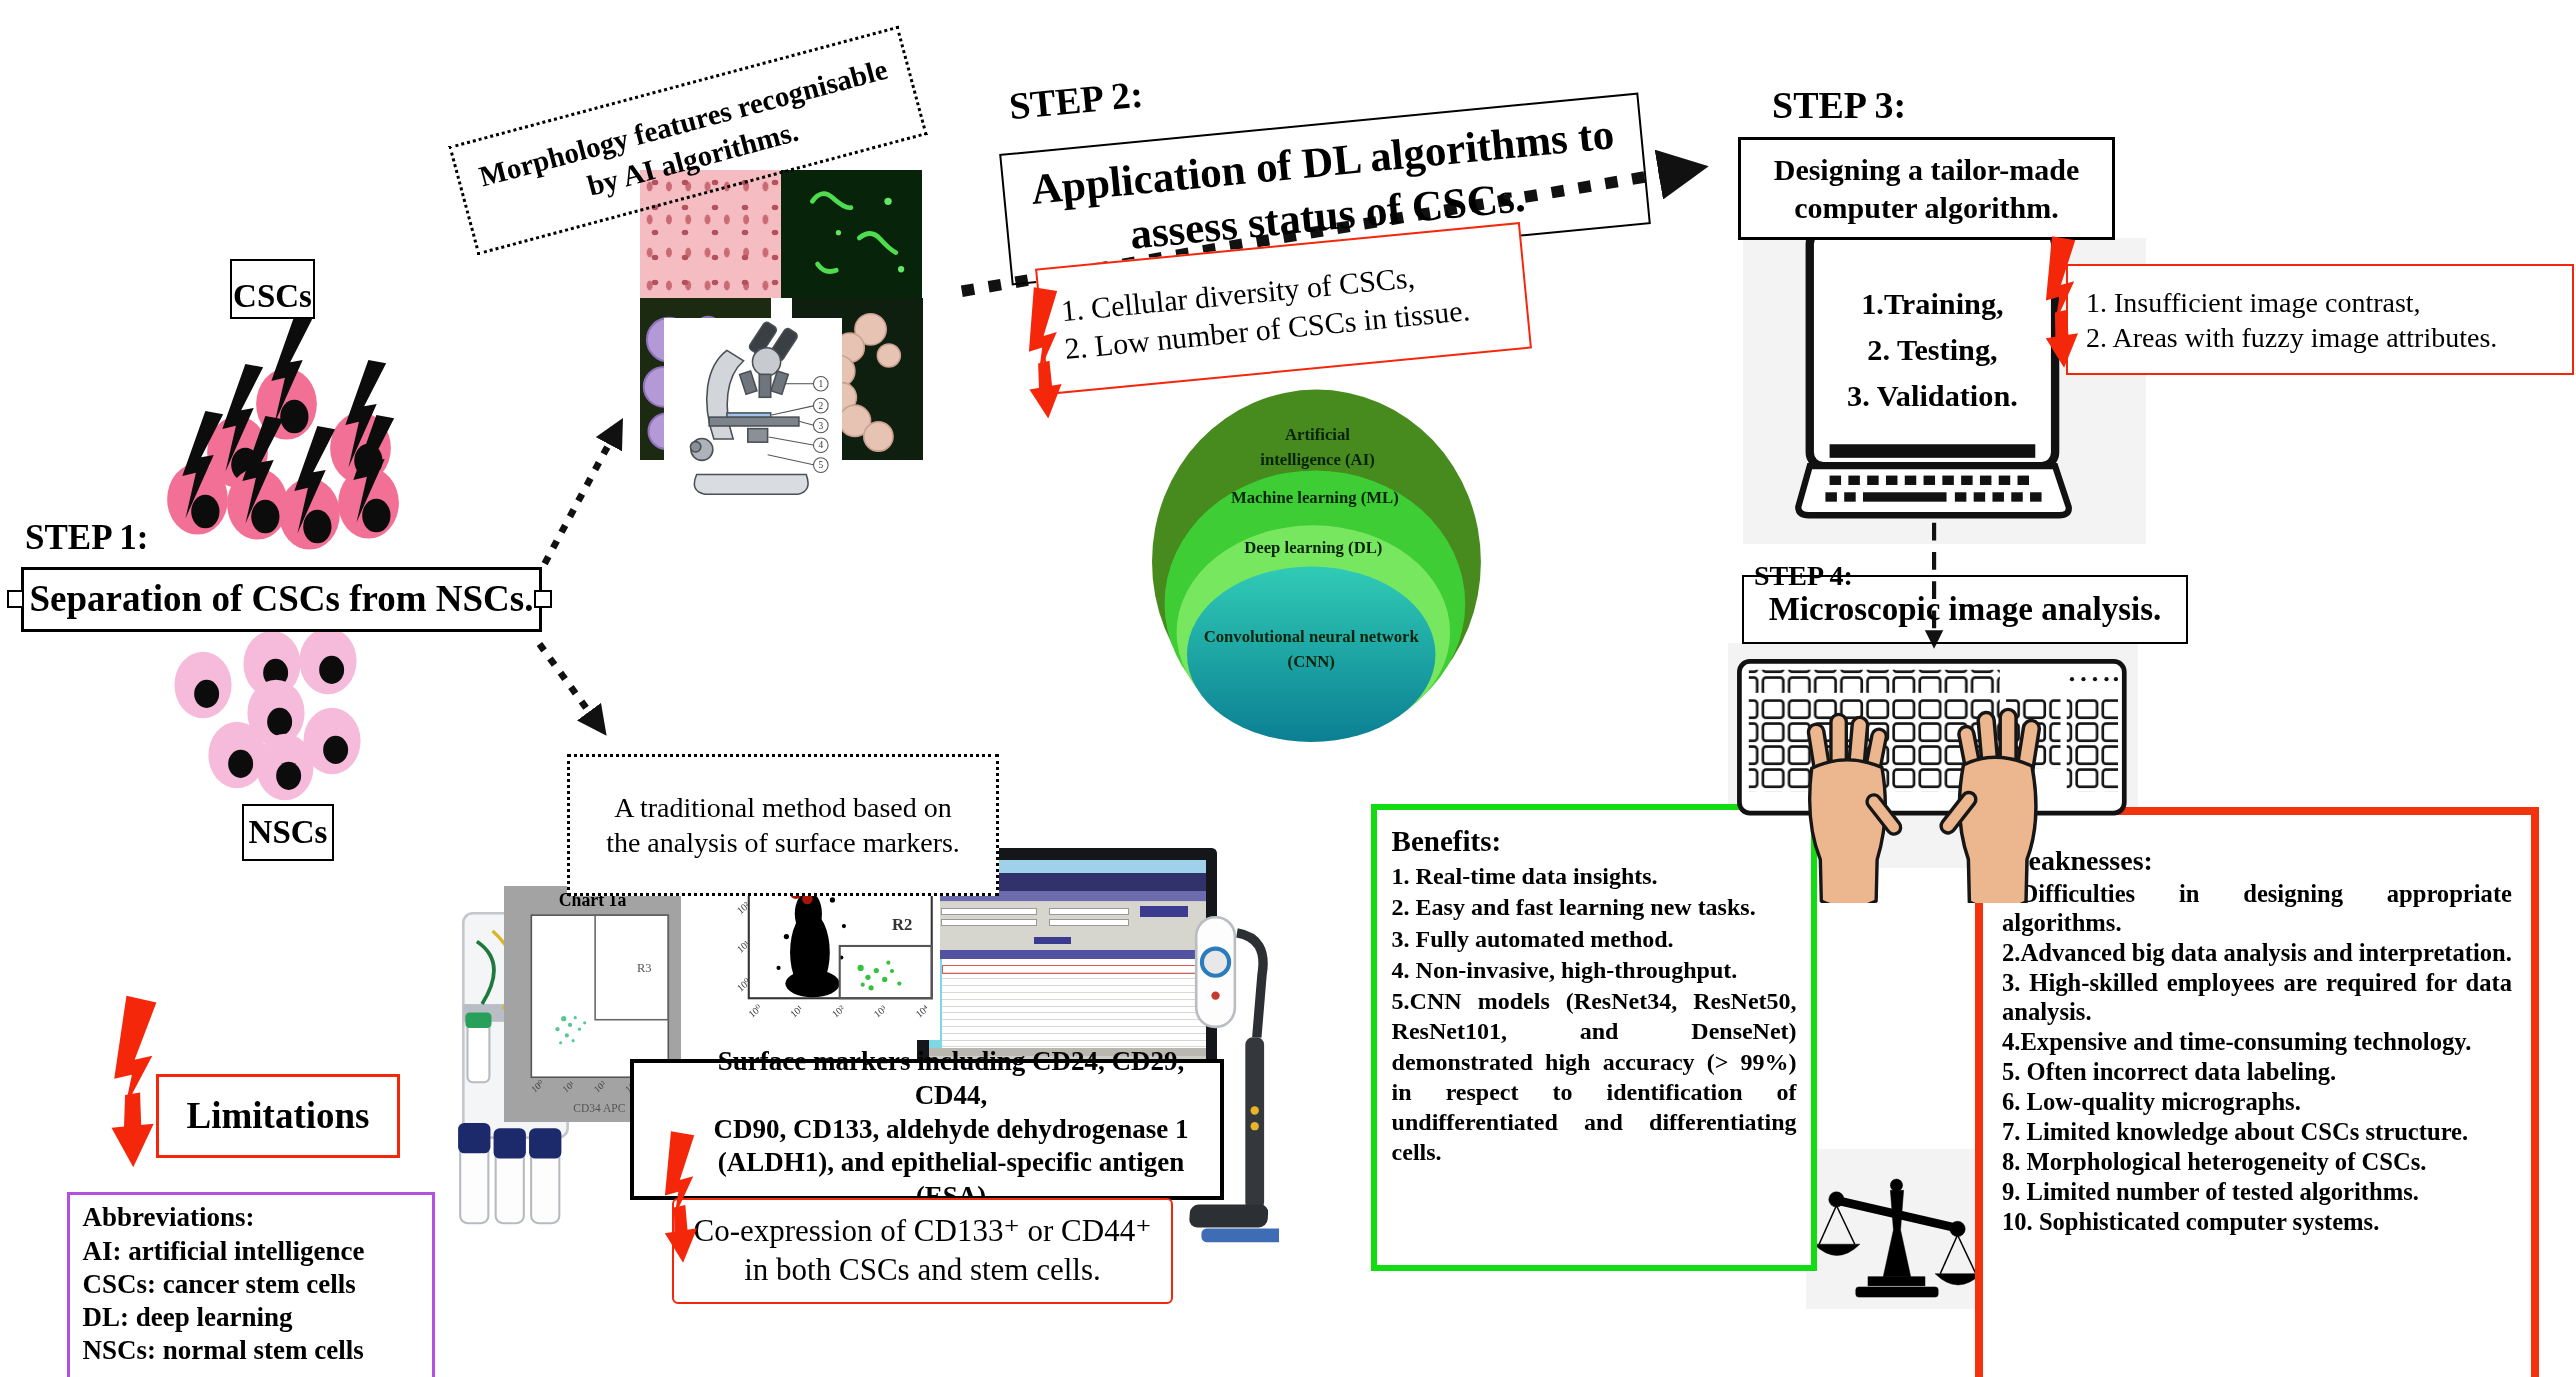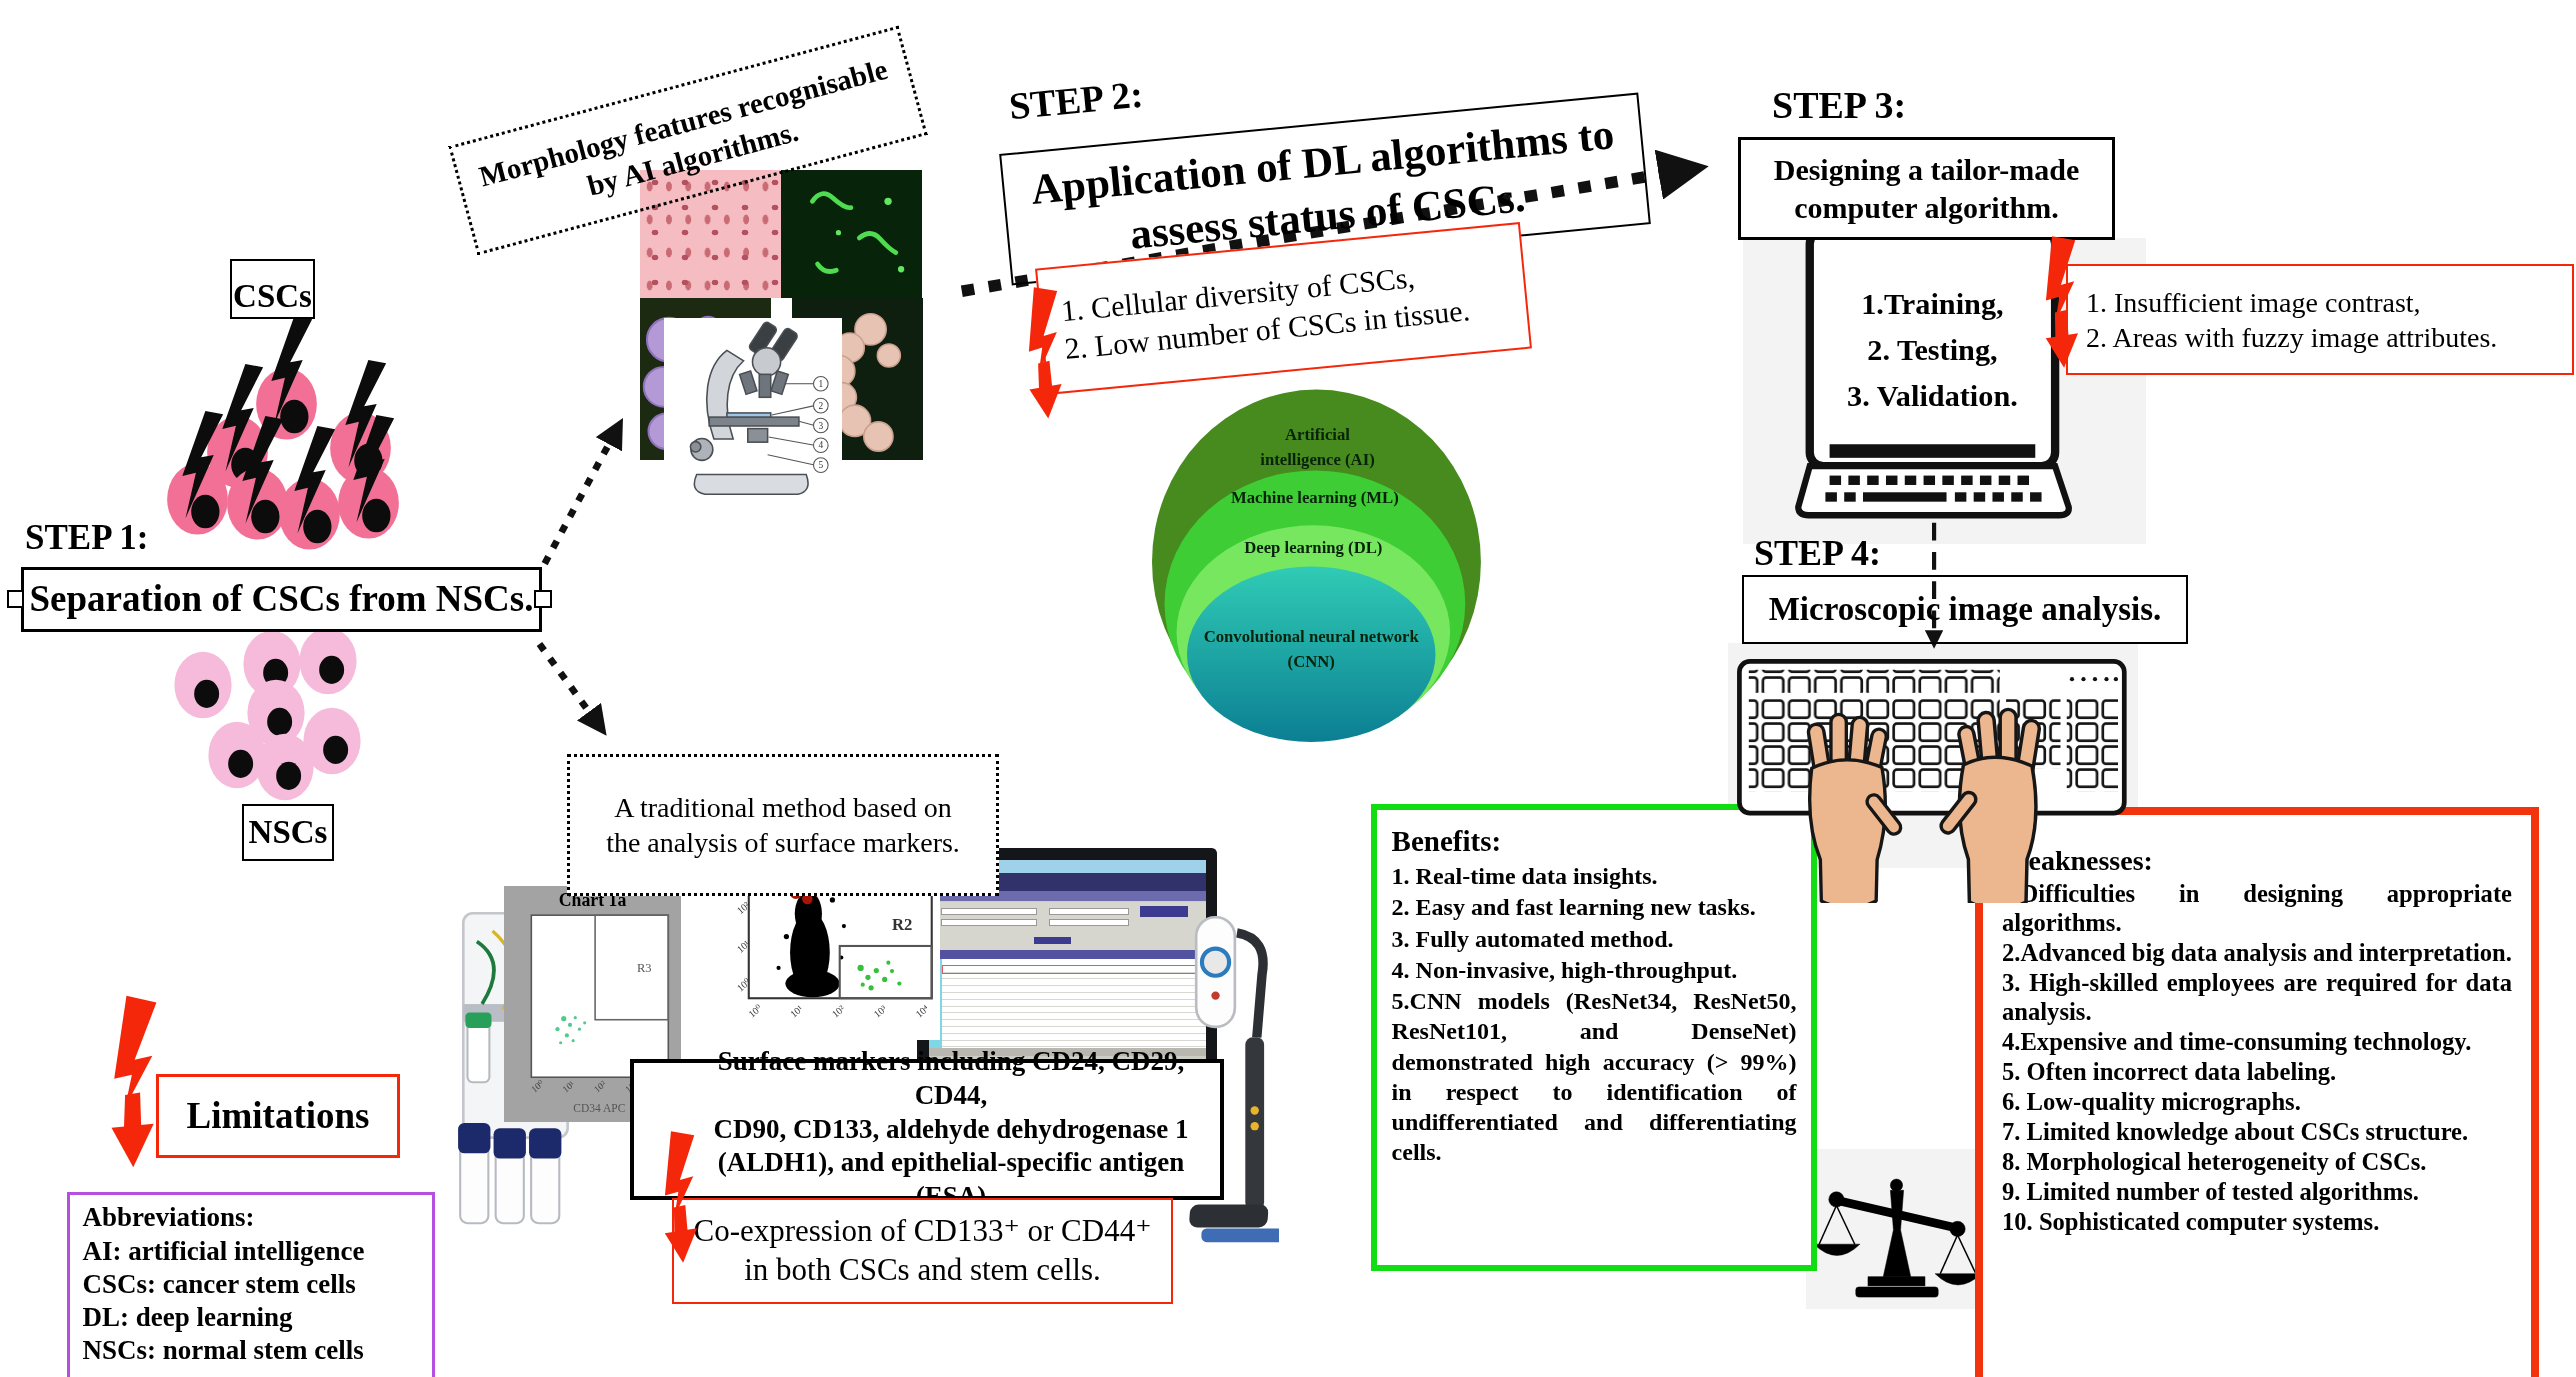--- a/index.html
+++ b/index.html
@@ -289,21 +289,21 @@
   </div>
 
   <div class="box redbox leftalign" style="left:2066px;top:264px;width:486px;height:107px;font-size:28px;border-width:2.1px;padding-left:18px;text-align:right;">
     <div class="warnline">1. Insufficient image contrast,</div>
     <div class="warnline">2. Areas with fuzzy image attributes.</div>
   </div>
   <svg class="bolt" style="left:2028px;top:234px;transform:rotate(-3deg);" width="58" height="136" viewBox="0 0 110 260">
       <use href="#red-bolt-sym"></use>
     </svg>
 
-  <div class="steplabel" style="left:1754px;top:532px;font-size:36px;">STEP 4:</div>
+  <div class="steplabel" style="left:1754px;top:560px;font-size:28px;">STEP 4:</div>
   <div class="box nofill" style="left:1742px;top:575px;width:442px;height:65px;font-size:33px;border-width:2.6px;">
     <span>Microscopic image analysis.</span>
   </div>
 
   <div class="abs" style="left:1734px;top:652px;z-index:4;">
     <svg width="403" height="251" viewBox="0 0 770 480">
       <rect x="10" y="18" width="736" height="290" rx="20" fill="#fff" stroke="#111" stroke-width="9"></rect>
       <rect x="28" y="34" width="480" height="44" fill="url(#keys)"></rect>
       <rect x="28" y="90" width="480" height="176" fill="url(#keys)"></rect>
       <rect x="520" y="90" width="104" height="132" fill="url(#keys)"></rect>
@@ -482,21 +482,21 @@
       <rect x="52" y="606" width="160" height="26" rx="10" fill="#3f6db5"></rect>
     </svg>
   </div>
 
   <div class="box" style="left:630px;top:1059px;width:538px;height:133px;font-size:27px;border-width:4.7px;z-index:4;padding-left:48px;">
     <div>Surface markers including CD24, CD29, CD44,</div>
     <div>CD90, CD133, aldehyde dehydrogenase 1</div>
     <div>(ALDH1), and epithelial-specific antigen (ESA)</div>
   </div>
 
-  <div class="box redbox" style="left:672px;top:1198px;width:497px;height:102px;font-size:31px;border-width:2.6px;z-index:4;">
+  <div class="box redbox" style="left:672px;top:1198px;width:497px;height:102px;font-size:31px;border-width:2.6px;z-index:4;border-radius:6px;">
     <div>Co-expression of CD133⁺ or CD44⁺</div>
     <div>in both CSCs and stem cells.</div>
   </div>
   <svg class="bolt" style="left:647px;top:1129px;transform:rotate(-3deg);" width="58" height="136" viewBox="0 0 110 260">
       <use href="#red-bolt-sym"></use>
     </svg>
 
   <svg class="bolt" style="left:91px;top:993px;" width="75" height="177" viewBox="0 0 110 260">
       <use href="#red-bolt-sym"></use>
     </svg>

